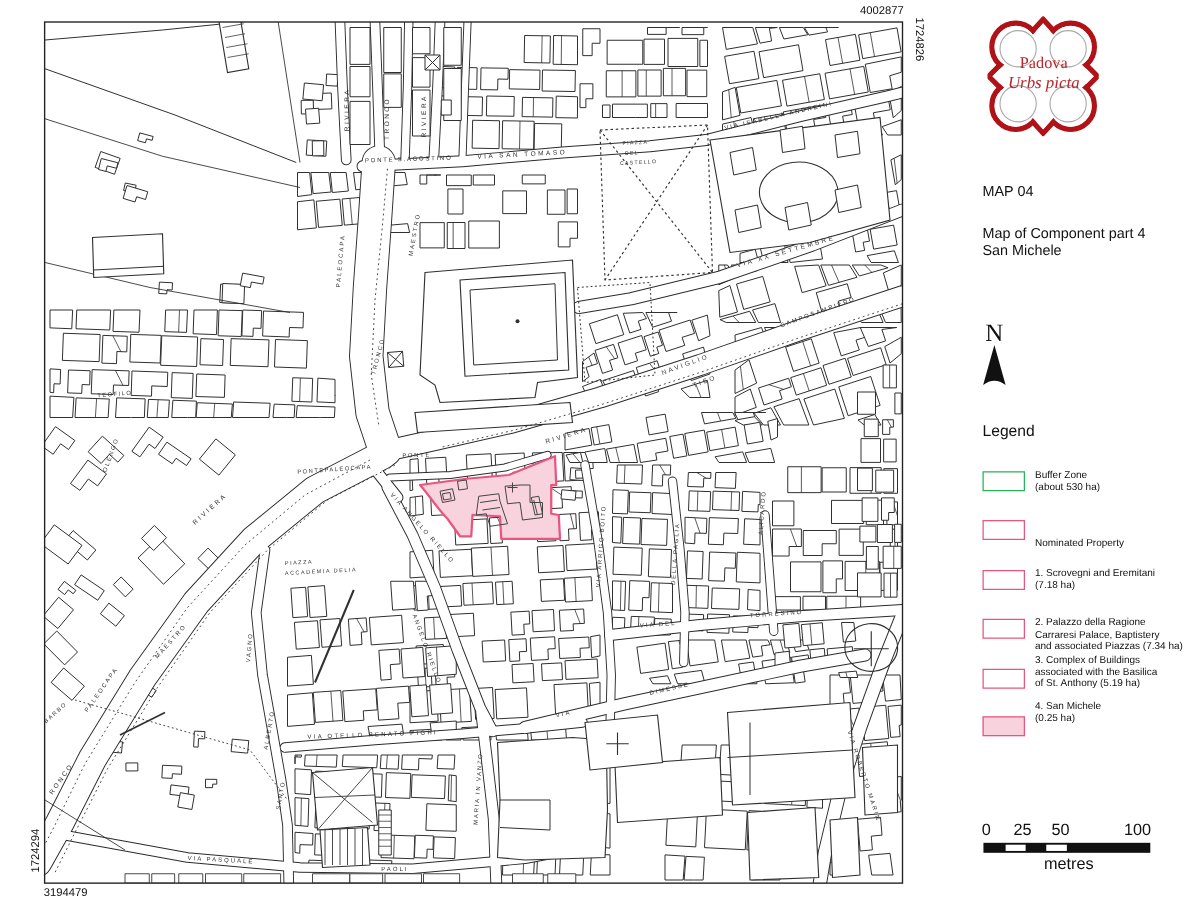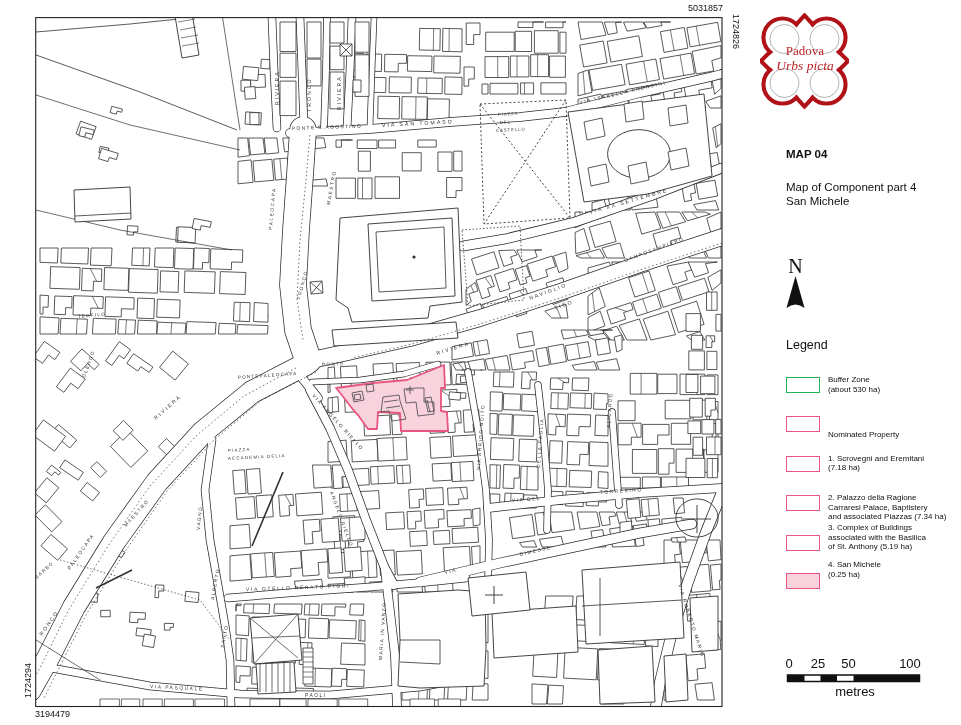--- a/index.html
+++ b/index.html
@@ -869,21 +869,21 @@
 <text x="498" y="116" font-size="4.2" letter-spacing="1.0" fill="#333" transform="rotate(-3 498 116)">PIAZZA</text>
 
 <text x="500" y="124" font-size="4.2" letter-spacing="1.0" fill="#333" transform="rotate(-3 500 124)">DEL</text>
 
 <text x="496" y="132" font-size="4.2" letter-spacing="1.0" fill="#333" transform="rotate(-3 496 132)">CASTELLO</text>
 </g>
 
 <rect x="35.7" y="17.6" width="686.3" height="688.9" fill="none" stroke="#222" stroke-width="1.1"></rect>
 </svg></div>
 
-<div class="abs" style="left:760px;top:13px">
+<div class="abs" style="left:790px;top:13px">
 <svg width="89" height="96" viewBox="0 0 89 96" xmlns="http://www.w3.org/2000/svg">
 <g stroke="#b01218" stroke-width="4.2" fill="#fff">
 <path d="M 44.5,2.5 L 65.5,25.5 L 88,48 L 65.5,70.5 L 44.5,93.5 L 23.5,70.5 L 1,48 L 23.5,25.5 Z"></path>
 <circle cx="22.5" cy="24.5" r="19"></circle>
         <circle cx="66.5" cy="24.5" r="19"></circle>
 <circle cx="22.5" cy="71.5" r="19"></circle>
         <circle cx="66.5" cy="71.5" r="19"></circle>
 </g>
 <g fill="#fff" stroke="none">
 <path d="M 44.5,5.5 L 63.8,27.2 L 85,48 L 63.8,68.8 L 44.5,90.5 L 25.2,68.8 L 4,48 L 25.2,27.2 Z"></path>
@@ -894,21 +894,21 @@
 </g>
 <g fill="none" stroke="#aaa" stroke-width="0.9">
 <circle cx="24.5" cy="26" r="14.5"></circle>
         <circle cx="64.5" cy="26" r="14.5"></circle>
 <circle cx="24.5" cy="70" r="14.5"></circle>
         <circle cx="64.5" cy="70" r="14.5"></circle>
 </g>
 <text x="45" y="41.5" text-anchor="middle" font-family="Liberation Serif, serif" font-size="13" fill="#bc2328">Padova</text>
 <text x="45" y="57" text-anchor="middle" font-family="Liberation Serif, serif" font-style="italic" font-size="13.5" fill="#bc2328">Urbs picta</text>
 </svg></div>
-<div class="abs" style="left:786px;top:148px;font-size:11.5px;font-weight:bold;color:#111">MAP 04</div>
+<div class="abs" style="left:786px;top:148px;font-size:11.5px;font-weight:normal;color:#111">MAP 04</div>
 <div class="abs" style="left:786px;top:180px;font-size:11.5px;line-height:14px;color:#111">Map of Component part 4<br>San Michele</div>
 
 <div class="abs" style="left:780px;top:254px">
 <svg width="32" height="58" viewBox="0 0 32 58" xmlns="http://www.w3.org/2000/svg">
 <text x="15.5" y="19" text-anchor="middle" font-family="Liberation Serif, serif" font-size="20" fill="#111">N</text>
 <path d="M 15.5,22 L 24.5,54 Q 15.5,47 6.5,54 Z" fill="#111"></path>
 </svg></div>
 <div class="abs" style="left:786px;top:338px;font-size:12.5px;font-weight:normal;color:#111">Legend</div>
 <div class="abs" style="left:786px;top:377px;width:32px;height:14px;background:#fff;border:1.8px solid #27b357"></div>
 <div class="abs" style="left:828px;top:375px;width:125px;font-size:8px;line-height:9.6px;color:#111">Buffer Zone<br>(about 530 ha)</div>
@@ -930,15 +930,15 @@
 <text x="38" y="13" text-anchor="middle">25</text>
 <text x="68.5" y="13" text-anchor="middle">50</text>
 <text x="130" y="13" text-anchor="middle">100</text>
 </g>
 <rect x="7.5" y="20" width="132" height="6.5" fill="#fff" stroke="#111" stroke-width="1.5"></rect>
 <rect x="7.5" y="20" width="17" height="6.5" fill="#111"></rect>
 <rect x="40.5" y="20" width="16.5" height="6.5" fill="#111"></rect>
 <rect x="73.5" y="20" width="66" height="6.5" fill="#111"></rect>
 <text x="75" y="40.5" text-anchor="middle" font-size="13" fill="#111">metres</text>
 </svg></div>
-<div class="abs" style="left:688px;top:3px;font-size:9px;color:#111">5031857</div>
+<div class="abs" style="left:688px;top:3px;font-size:9px;color:#111">4002877</div>
 <div class="abs" style="left:741px;top:14px;font-size:9px;color:#111;transform:rotate(90deg);transform-origin:0 0;white-space:nowrap">1724826</div>
 <div class="abs" style="left:23px;top:698px;font-size:9px;color:#111;transform:rotate(-90deg);transform-origin:0 0;white-space:nowrap">1724294</div>
 <div class="abs" style="left:35px;top:709px;font-size:9px;color:#111">3194479</div>
 </body></html>

